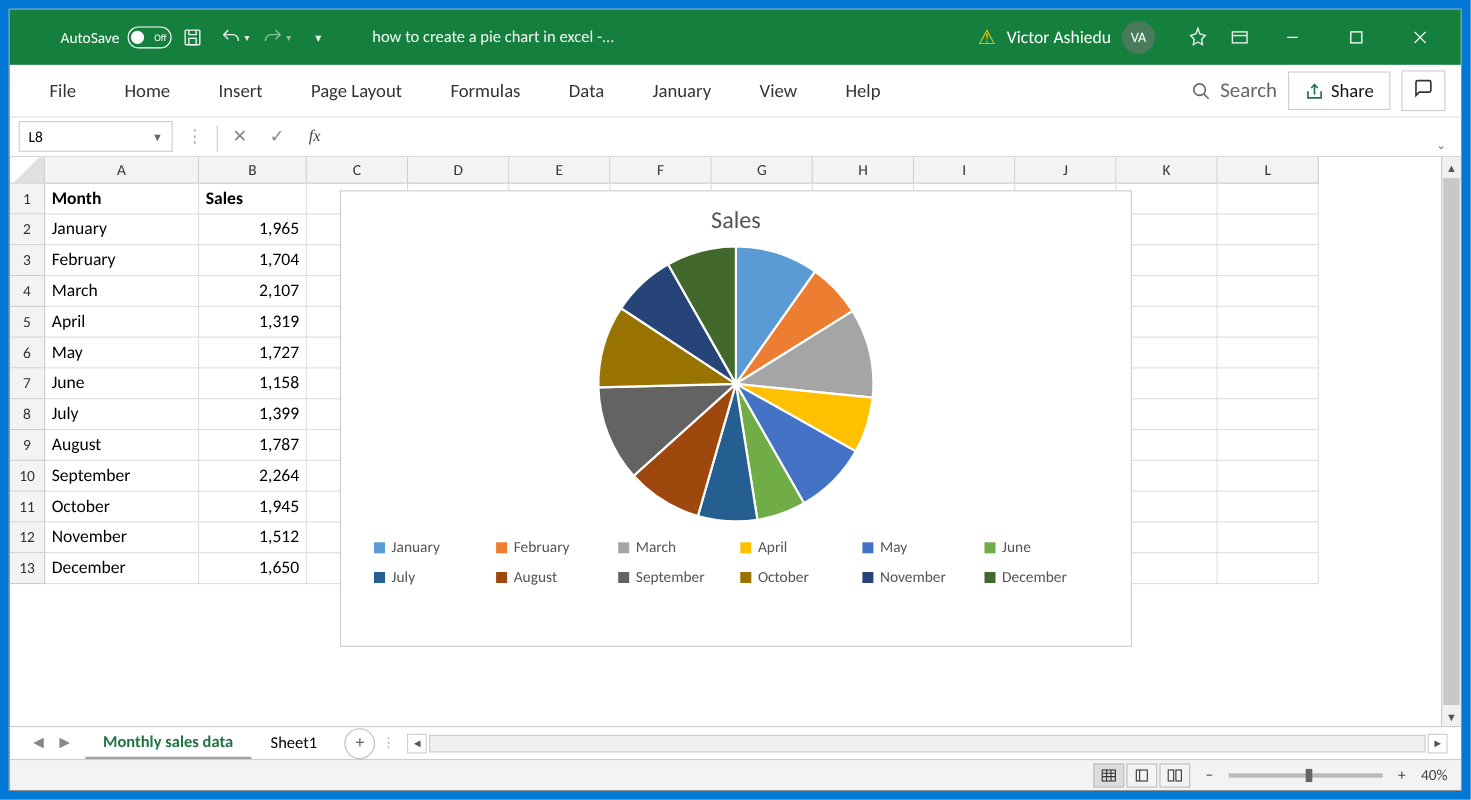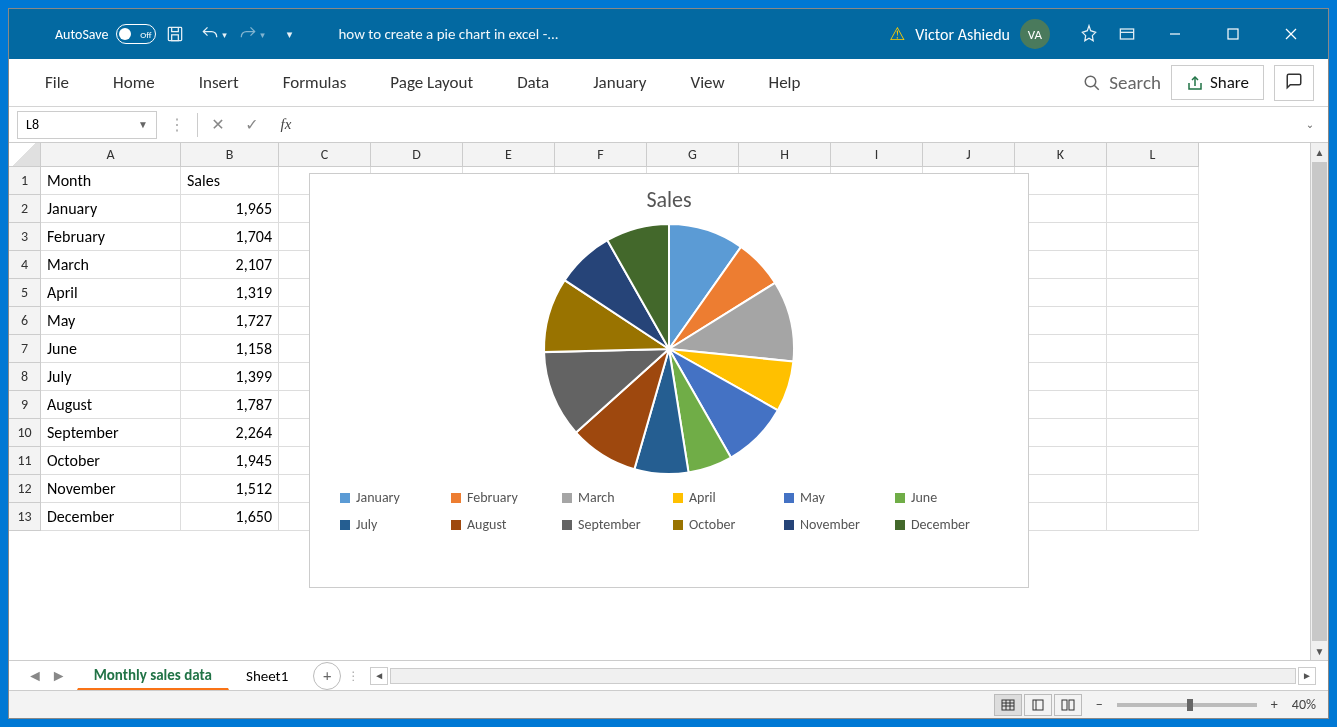--- a/index.html
+++ b/index.html
@@ -1,20 +1,20 @@
 <!DOCTYPE html>
 <html><head>
 <meta charset="utf-8">
 <style>
 * { margin:0; padding:0; box-sizing:border-box; font-family:"Segoe UI",Calibri,Arial,sans-serif; }
 body { background:#0078d4; width:1337px; height:727px; overflow:hidden; padding:8px; }
 .window { background:#fff; width:100%; height:100%; display:flex; flex-direction:column; border:1px solid #888; }
 
 
-.titlebar { background:#0369a1; height:50px; display:flex; align-items:center; color:#fff; padding:0 8px; }
+.titlebar { background:#15803d; height:50px; display:flex; align-items:center; color:#fff; padding:0 8px; }
 .autosave { display:flex; align-items:center; gap:8px; margin-left:38px; font-size:14px; }
 .toggle { width:40px; height:20px; border:1.5px solid #fff; border-radius:10px; display:flex; align-items:center; padding:0 2px; position:relative; }
 .toggle .knob { width:12px; height:12px; background:#fff; border-radius:50%; }
 .toggle .off { font-size:9px; color:#fff; position:absolute; right:4px; }
 .title-icon { width:38px; height:38px; display:flex; align-items:center; justify-content:center; opacity:0.9; }
 .title-icon svg { width:20px; height:20px; stroke:#fff; fill:none; stroke-width:1.5; }
 .doc-title { flex:1; text-align:left; font-size:15px; margin-left:30px; color:#fff; opacity:0.95; }
 .user { display:flex; align-items:center; gap:10px; }
 .avatar { width:30px; height:30px; background:#4a7a5c; border-radius:50%; display:flex; align-items:center; justify-content:center; font-size:13px; color:#fff; }
 .winbtns { display:flex; }
@@ -23,58 +23,58 @@
 
 
 .ribbon { background:#fff; height:48px; display:flex; align-items:center; padding:0 14px; border-bottom:1px solid #d4d4d4; }
 .ribbon-tab { padding:0 22px; font-size:17px; color:#333; cursor:pointer; height:100%; display:flex; align-items:center; }
 .ribbon-right { margin-left:auto; display:flex; align-items:center; gap:10px; }
 .search-box { display:flex; align-items:center; gap:8px; font-size:19px; color:#666; }
 .share-btn { border:1px solid #ccc; padding:6px 14px; display:flex; align-items:center; gap:6px; font-size:17px; color:#111; }
 .comments-btn { border:1px solid #ccc; padding:6px 10px; }
 
 
-.formula-row { display:flex; align-items:center; height:36px; border-bottom:1px solid #ccc; background:#fff; padding:4px 8px; gap:6px; }
+.formula-row { display:flex; align-items:flex-end; height:36px; border-bottom:1px solid #ccc; background:#fff; padding:4px 8px; gap:6px; }
 .name-box { width:140px; border:1px solid #ccc; height:28px; padding:0 8px; font-size:14px; display:flex; align-items:center; justify-content:space-between; }
 .fbar-btn { width:28px; height:28px; display:flex; align-items:center; justify-content:center; color:#888; }
 .fx { font-style:italic; font-family:"Times New Roman",serif; font-size:15px; color:#444; }
 .formula-input { flex:1; border:none; height:28px; padding:0 8px; font-size:14px; }
 .formula-expand { width:20px; color:#666; font-size:10px; text-align:center; }
 
 
 .grid-area { flex:1; display:flex; overflow:hidden; }
 .grid-main { flex:1; display:flex; flex-direction:column; position:relative; }
 .col-headers { display:flex; height:24px; background:#fff; }
 .corner { width:32px; border-right:1px solid #ccc; border-bottom:1px solid #ccc; background:linear-gradient(135deg,#fff 50%,#e0e0e0 50%); }
 .col-h { border-right:1px solid #ccc; border-bottom:1px solid #ccc; display:flex; align-items:center; justify-content:center; font-size:14px; color:#333; background:#f3f3f3; }
 .col-A{width:140px}.col-B{width:98px}.col-C{width:92px}
 .col-D,.col-E,.col-F,.col-G,.col-H,.col-I,.col-J,.col-K,.col-L{width:92px}
 .rows { flex:1; overflow:hidden; position:relative; }
 .row { display:flex; height:28px; }
 .row-h { width:32px; border-right:1px solid #ccc; border-bottom:1px solid #ccc; display:flex; align-items:center; justify-content:center; font-size:14px; color:#333; background:#f3f3f3; }
 .cell { border-right:1px solid #ddd; border-bottom:1px solid #ddd; padding:0 6px; font-size:16px; display:flex; align-items:center; color:#000; }
-.cell.bold { font-weight:normal; }
+.cell.bold { font-weight:bold; }
 .cell.right { justify-content:flex-end; }
 .vscroll { width:18px; background:#f0f0f0; border-left:1px solid #ccc; display:flex; flex-direction:column; }
 .vscroll .arrow { height:18px; display:flex; align-items:center; justify-content:center; font-size:10px; color:#555; }
 .vscroll .thumb { flex:1; background:#c8c8c8; margin:1px; }
 
 
 .chart { position:absolute; left:300px; top:30px; width:720px; height:415px; background:#fff; border:1px solid #ccc; }
 .chart-title { text-align:center; font-size:22px; color:#555; padding:12px 0 6px; }
 .pie-wrap { display:flex; justify-content:center; }
 .legend { padding:10px 30px; display:grid; grid-template-columns:repeat(6,1fr); gap:10px 8px; font-size:14px; color:#555; }
 .legend-item { display:flex; align-items:center; gap:6px; }
 .swatch { width:10px; height:10px; }
 
 
 .sheet-tabs { height:30px; background:#fff; border-top:1px solid #ccc; display:flex; align-items:center; padding:0 8px; }
 .sheet-nav { display:flex; gap:8px; color:#888; padding:0 10px; }
 .sheet-tab { padding:4px 16px; font-size:15px; border:1px solid transparent; }
-.sheet-tab.active { color:#217346; font-weight:bold; border-bottom:2px solid #f97316; }
+.sheet-tab.active { color:#217346; font-weight:bold; border-bottom:2px solid #a3a3a3; }
 .sheet-add { width:28px; height:28px; display:flex; align-items:center; justify-content:center; color:#666; border:1px solid #bbb; border-radius:50%; font-size:16px; margin-left:8px; }
 .hscroll { flex:1; display:flex; align-items:center; margin-left:auto; gap:2px; padding:0 4px;}
 .hscroll .track { flex:1; height:16px; background:#f0f0f0; border:1px solid #ccc; }
 .hscroll .arrow { width:18px; height:18px; border:1px solid #ccc; display:flex; align-items:center; justify-content:center; font-size:10px; color:#555;}
 .grip { color:#aaa; font-size:12px; letter-spacing:1px; padding:0 6px;}
 
 
 .status { height:28px; background:#f3f3f3; border-top:1px solid #ccc; display:flex; align-items:center; justify-content:flex-end; padding:0 12px; gap:14px; font-size:14px; color:#444; }
 .view-btns { display:flex; gap:2px; }
 .view-btn { width:28px; height:22px; border:1px solid #bbb; display:flex; align-items:center; justify-content:center; }
@@ -153,22 +153,22 @@
             <line x1="12" y1="2" x2="2" y2="12"></line>
           </svg>
         </div>
     </div>
   </div>
 
   <div class="ribbon">
     <div class="ribbon-tab">File</div>
     <div class="ribbon-tab">Home</div>
     <div class="ribbon-tab">Insert</div>
+    <div class="ribbon-tab">Page Layout</div>
     <div class="ribbon-tab">Formulas</div>
-    <div class="ribbon-tab">Page Layout</div>
     <div class="ribbon-tab">Data</div>
     <div class="ribbon-tab">January</div>
     <div class="ribbon-tab">View</div>
     <div class="ribbon-tab">Help</div>
     <div class="ribbon-right">
       <div class="search-box">
         <svg width="18" height="18" viewBox="0 0 24 24" fill="none" stroke="#666" stroke-width="2">
             <circle cx="10" cy="10" r="7"></circle>
             <line x1="21" y1="21" x2="15" y2="15"></line>
           </svg>

